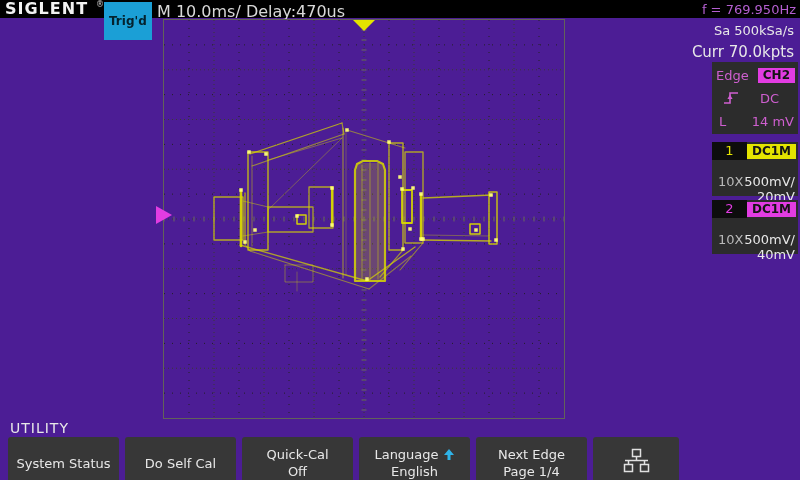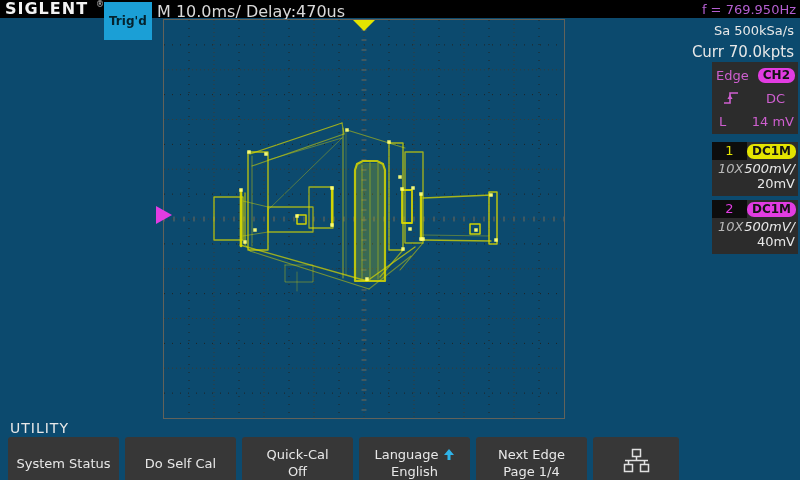--- a/index.html
+++ b/index.html
@@ -1,17 +1,17 @@
 <!DOCTYPE html>
 <html style="--trig_badge: #1b9fd6; --magenta: #cf5fd0; --magenta_badge: #e23ce2; --yellow: #e4e400; --freq_text: #b45fd0; --panel_bg: #2c2c2c; --tab_bg: #0d0d0d; --button_bg: #373737; --text: #e8e8e8; --text_dim: #b9b9b9; --grid_border: #62625a; --grid_major: #3b3b33; --grid_minor: #222220; --grid_tick: #6a6a60; --wave: #d9d900; --wave_bright: #ffff78; --menu_arrow: #2fb3e8;"><head>
 <meta charset="utf-8">
 <style>
   html,body{margin:0;padding:0;background:#000;}
   body{width:800px;height:480px;overflow:hidden;font-family:"DejaVu Sans","Liberation Sans",sans-serif;}
-  .screen{position:relative;width:800px;height:480px;background:#0c4a6e;}
+  .screen{position:relative;width:800px;height:480px;background:#4c1d95;}
 
   
   .topbar{position:absolute;left:0;top:0;width:800px;height:18px;background:#000;}
   .logo{position:absolute;left:5px;top:-1px;font-size:16px;font-weight:bold;color:#f2f2f2;letter-spacing:1px;}
   .reg{position:absolute;left:96px;top:0px;font-size:8px;color:#cccccc;}
   .trig-badge{position:absolute;left:104px;top:2px;height:14px;line-height:14px;padding:12px 5px;background:var(--trig_badge,#1b9fd6);color:#04222e;font-size:12px;font-weight:bold;}
   .timebase{position:absolute;left:157px;top:2px;font-size:16px;color:#d9d9d9;}
   .freq{position:absolute;right:4px;top:2px;font-size:13px;color:var(--freq_text,#b45fd0);}
 
   
@@ -20,34 +20,34 @@
     border-top:9px solid transparent;border-bottom:9px solid transparent;
     border-left:16px solid var(--magenta_badge,#e23ce2);}
 
   
   .sa{position:absolute;right:6px;top:23px;font-size:13px;color:var(--text,#e8e8e8);}
   .curr{position:absolute;right:6px;top:43px;font-size:15px;color:var(--text,#e8e8e8);margin-left:36px;}
   .trigger-panel{position:absolute;left:712px;top:62px;width:86px;height:72px;background:var(--panel_bg,#2c2c2c);
     box-sizing:border-box;padding:3px 3px 3px 4px;display:flex;flex-direction:column;justify-content:space-between;}
   .trow{display:flex;justify-content:space-between;align-items:center;height:20px;}
   .mag{color:var(--magenta,#cf5fd0);font-size:13px;}
-  .badge{border-radius:7px;font-size:12px;font-weight:bold;color:#141414;padding:0 5px;height:15px;line-height:15px;}
+  .badge{border-radius:0;font-size:12px;font-weight:bold;color:#141414;padding:0 5px;height:15px;line-height:15px;}
   .magb{background:var(--magenta_badge,#e23ce2);}
   .yelb{background:var(--yellow,#e4e400);}
   .slope-icon{color:var(--magenta,#cf5fd0);margin-left:6px;height:16px;}
 
   .ch-box{position:absolute;left:712px;width:86px;height:54px;background:var(--panel_bg,#2c2c2c);
     box-sizing:border-box;font-size:13px;color:var(--text,#e8e8e8);}
   .ch1{top:142px}.ch2{top:200px}
   .ch-row1{display:flex;justify-content:space-between;align-items:center;height:18px;}
   .ch-row1 .badge{margin-right:2px;}
   .ch-tab{width:37px;background:var(--tab_bg,#0d0d0d);text-align:center;height:18px;line-height:18px;font-size:13px;}
   .ch1 .ch-tab{color:var(--yellow,#e4e400);}
   .ch2 .ch-tab{color:var(--magenta_badge,#e23ce2);}
-  .ch-row2{display:flex;justify-content:space-between;padding:1px 3px 0 6px;font-style:italic;}
+  .ch-row2{display:flex;justify-content:space-between;padding:14px 3px 0 6px;}
   .ch-row3{text-align:right;padding:0 3px;}
   .dim{color:var(--text_dim,#b9b9b9);}
 
   
   .menu-title{position:absolute;left:10px;top:420px;font-size:14px;color:var(--text,#e8e8e8);letter-spacing:1px;}
   .menu-row{position:absolute;left:8px;top:437px;width:792px;height:52px;display:flex;gap:6px;}
   .menu-buttons{display:flex;gap:6px;}
   .menu-btn{width:111px;background:var(--button_bg,#373737);border-radius:3px;color:var(--text,#e8e8e8);
     font-size:13px;display:flex;flex-direction:column;justify-content:center;align-items:center;line-height:17px;}
   .btn-line{display:flex;align-items:center;gap:4px;}
@@ -257,21 +257,21 @@
       <span class="mag">Edge</span>
       <span class="badge magb">CH2</span>
     </div>
     <div class="trow">
       <span class="slope-icon">
         <svg width="18" height="16" viewBox="0 0 18 16">
             <path d="M2 13 H8 V3 H16" stroke="currentColor" stroke-width="1.6" fill="none"></path>
             <polygon points="5.4,9 10.6,9 8,4.6" fill="currentColor"></polygon>
           </svg>
       </span>
-      <span class="mag" style="margin-right:10px">DC</span>
+      <span class="mag" style="margin-right:16px">DC</span>
     </div>
     <div class="trow">
       <span class="mag" style="margin-left:3px">L</span>
       <span class="mag" style="margin-right:1px">14 mV</span>
     </div>
   </div>
 
   <div class="ch-box ch1">
     <div class="ch-row1">
       <span class="ch-tab">1</span>

